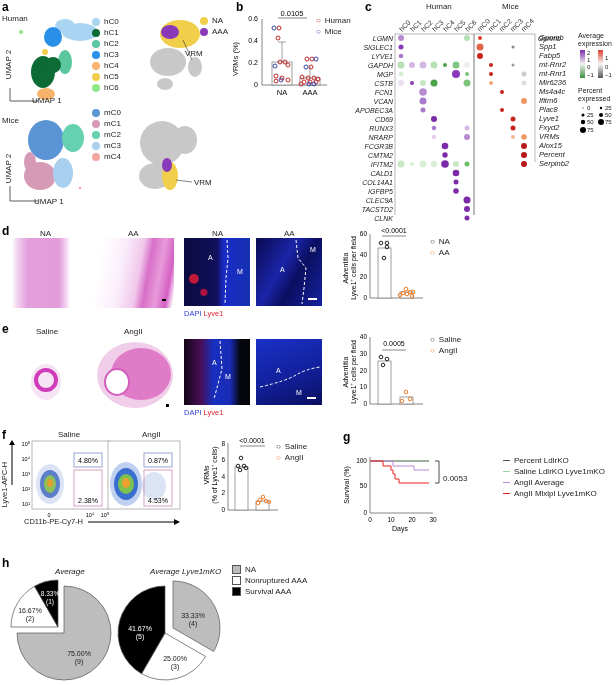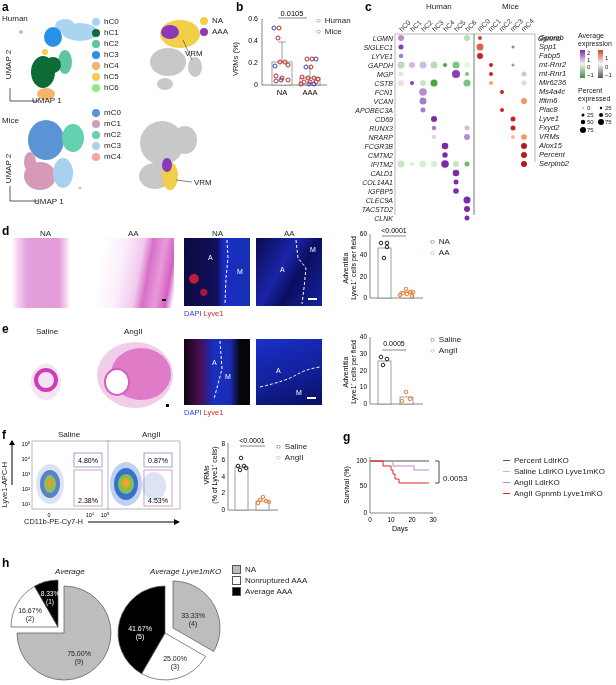--- a/index.html
+++ b/index.html
@@ -623,25 +623,25 @@
   <div class="leg-item">
       <span style="display:inline-block;width:7px;height:1px;background:#555"></span>
       <span>Percent LdlrKO</span>
     </div>
   <div class="leg-item">
       <span style="display:inline-block;width:7px;height:1px;background:#9bd89b"></span>
       <span>Saline LdlrKO Lyve1mKO</span>
     </div>
   <div class="leg-item">
       <span style="display:inline-block;width:7px;height:1px;background:#b98ad6"></span>
-      <span>AngII LdlrKO</span>
+      <span>AngII Average</span>
     </div>
   <div class="leg-item">
       <span style="display:inline-block;width:7px;height:1.5px;background:#e8201f"></span>
-      <span>AngII Gpnmb Lyve1mKO</span>
+      <span>AngII Mlxipl Lyve1mKO</span>
     </div>
 </div>
 
 <div class="plabel" style="left:2px;top:556px;">h</div>
 <div class="abs it" style="left:55px;top:567px;">Average</div>
 <svg style="left:4px;top:578px;" width="115" height="107">
 
   <path d="M60 55 L60 8 A47 47 0 1 1 13 55 Z" fill="#bdbdbd" stroke="#555" stroke-width="0.7"></path>
 
   <path d="M54 49 L7 49 A47 47 0 0 1 30.5 8.3 Z" fill="#fff" stroke="#555" stroke-width="0.7"></path>
@@ -673,15 +673,15 @@
   <div class="leg-item">
       <span style="width:7px;height:7px;background:#bdbdbd;border:0.5px solid #555;display:inline-block"></span>
       <span>NA</span>
     </div>
   <div class="leg-item">
       <span style="width:7px;height:7px;background:#fff;border:0.5px solid #555;display:inline-block"></span>
       <span>Nonruptured AAA</span>
     </div>
   <div class="leg-item">
       <span style="width:7px;height:7px;background:#000;border:0.5px solid #555;display:inline-block"></span>
-      <span>Average AAA</span>
+      <span>Survival AAA</span>
     </div>
 </div>
 
 </body></html>

